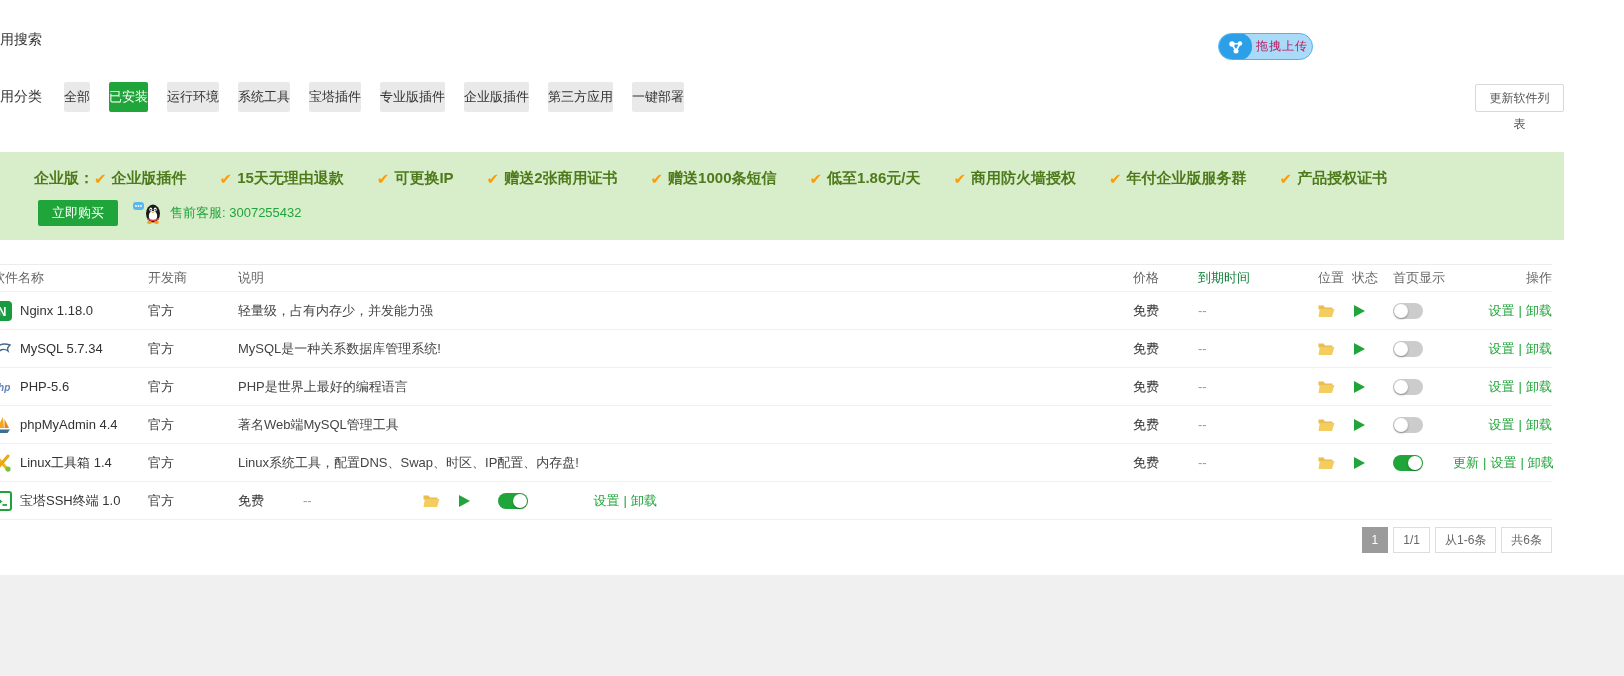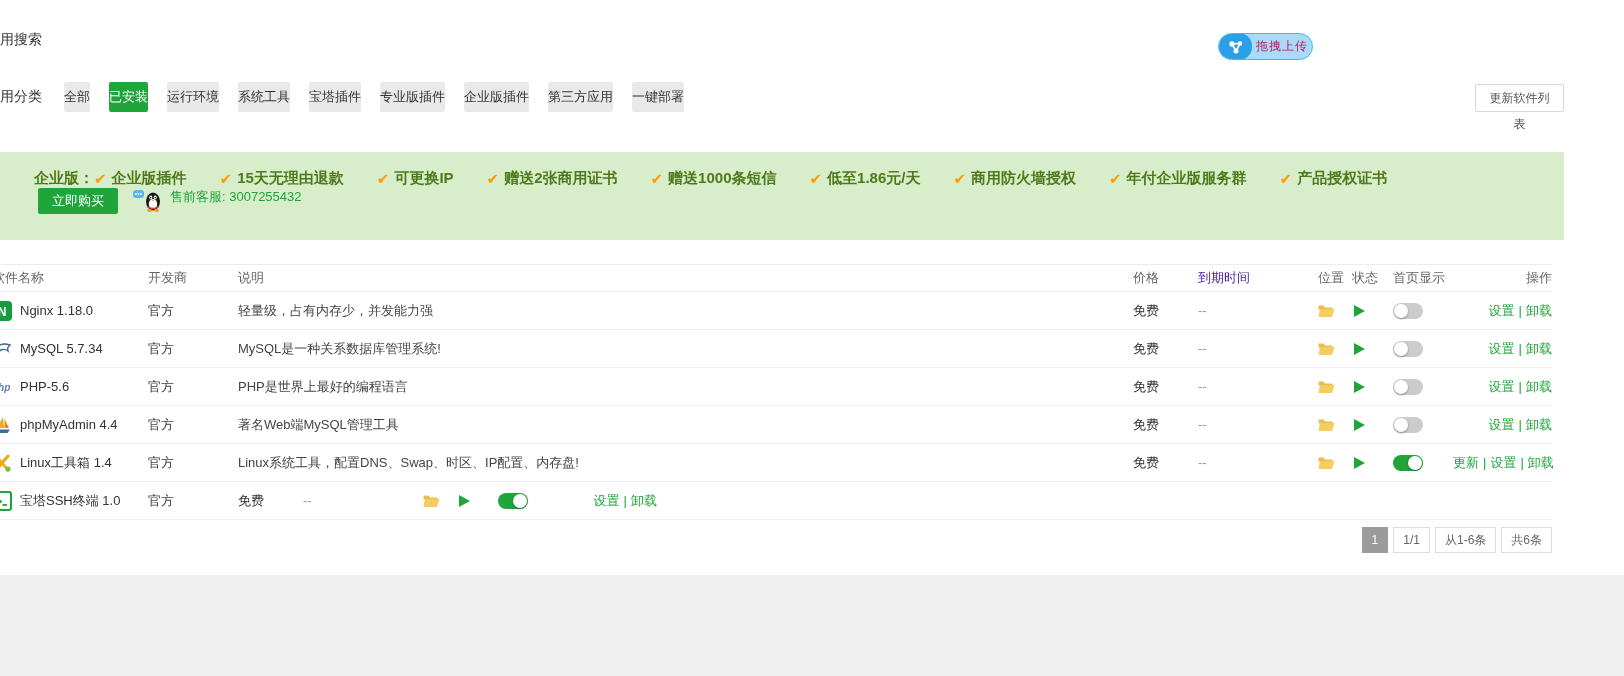--- a/index.html
+++ b/index.html
@@ -29,35 +29,35 @@
     margin-right:19px;border-radius:2px;cursor:pointer;white-space:nowrap;}
   .tab.active{background:#20a53a;color:#fff;}
   .update-btn{position:absolute;top:84px;left:1489px;height:28px;line-height:26px;padding:0 12px;
     border:1px solid #d8d8d8;background:#fff;font-size:12px;color:#555;border-radius:2px;cursor:pointer;font-family:inherit;}
 
   
   .banner{position:absolute;top:152px;left:0;width:1578px;height:88px;background:#d8edca;padding:17px 0 0 14px;}
   .features{display:flex;align-items:center;font-size:15px;font-weight:bold;color:#4d7a1a;white-space:nowrap;padding-left:34px;}
   .feat{margin-right:33px;display:flex;align-items:center;}
   .check{color:#ff9b00;font-style:normal;margin-right:5px;font-size:15px;}
-  .banner-line2{margin-left:38px;display:flex;}
+  .banner-line2{margin-top:12px;margin-left:38px;display:flex;align-items:center;}
   .buy-btn{height:26px;line-height:26px;padding:0 14px;background:#20a53a;color:#fff;font-size:13px;border:none;border-radius:2px;cursor:pointer;font-family:inherit;}
   .qq-ico{margin:0 7px 0 15px;display:flex;align-items:center;}
   .service-text{color:#20a53a;font-size:13px;}
 
   
   .soft-table{position:absolute;top:264px;left:0;width:1566px;}
   .thead{display:flex;align-items:center;height:28px;border-top:1px solid #ececec;border-bottom:1px solid #f0f0f0;font-size:13px;color:#666;}
   .tr{display:flex;align-items:center;height:38px;border-bottom:1px solid #f0f0f0;font-size:13px;color:#333;}
   .col-name{width:162px;display:flex;align-items:center;padding-left:6px;flex:none;overflow:hidden;white-space:nowrap;}
   .col-dev{width:90px;flex:none;color:#444;}
   .col-desc{flex:1;color:#444;overflow:hidden;white-space:nowrap;}
   .col-price{width:65px;flex:none;}
   .col-expire{width:120px;flex:none;color:#999;}
-  .col-expire.hd{color:#4c1d95;}
+  .col-expire.hd{color:#15803d;}
   .col-loc{width:34px;flex:none;display:flex;align-items:center;}
   .col-status{width:41px;flex:none;display:flex;align-items:center;}
   .col-home{width:60px;flex:none;display:flex;align-items:center;white-space:nowrap;}
   .col-action{width:99px;flex:none;text-align:right;white-space:nowrap;}
   .sw-icon{width:20px;height:20px;margin-right:8px;flex:none;}
   .icon-btn{display:inline-flex;cursor:pointer;}
   .alink{color:#20a53a;cursor:pointer;text-decoration:none;font-size:13px;}
   .sep{color:#20a53a;margin:0 4px;font-size:13px;}
 
   

